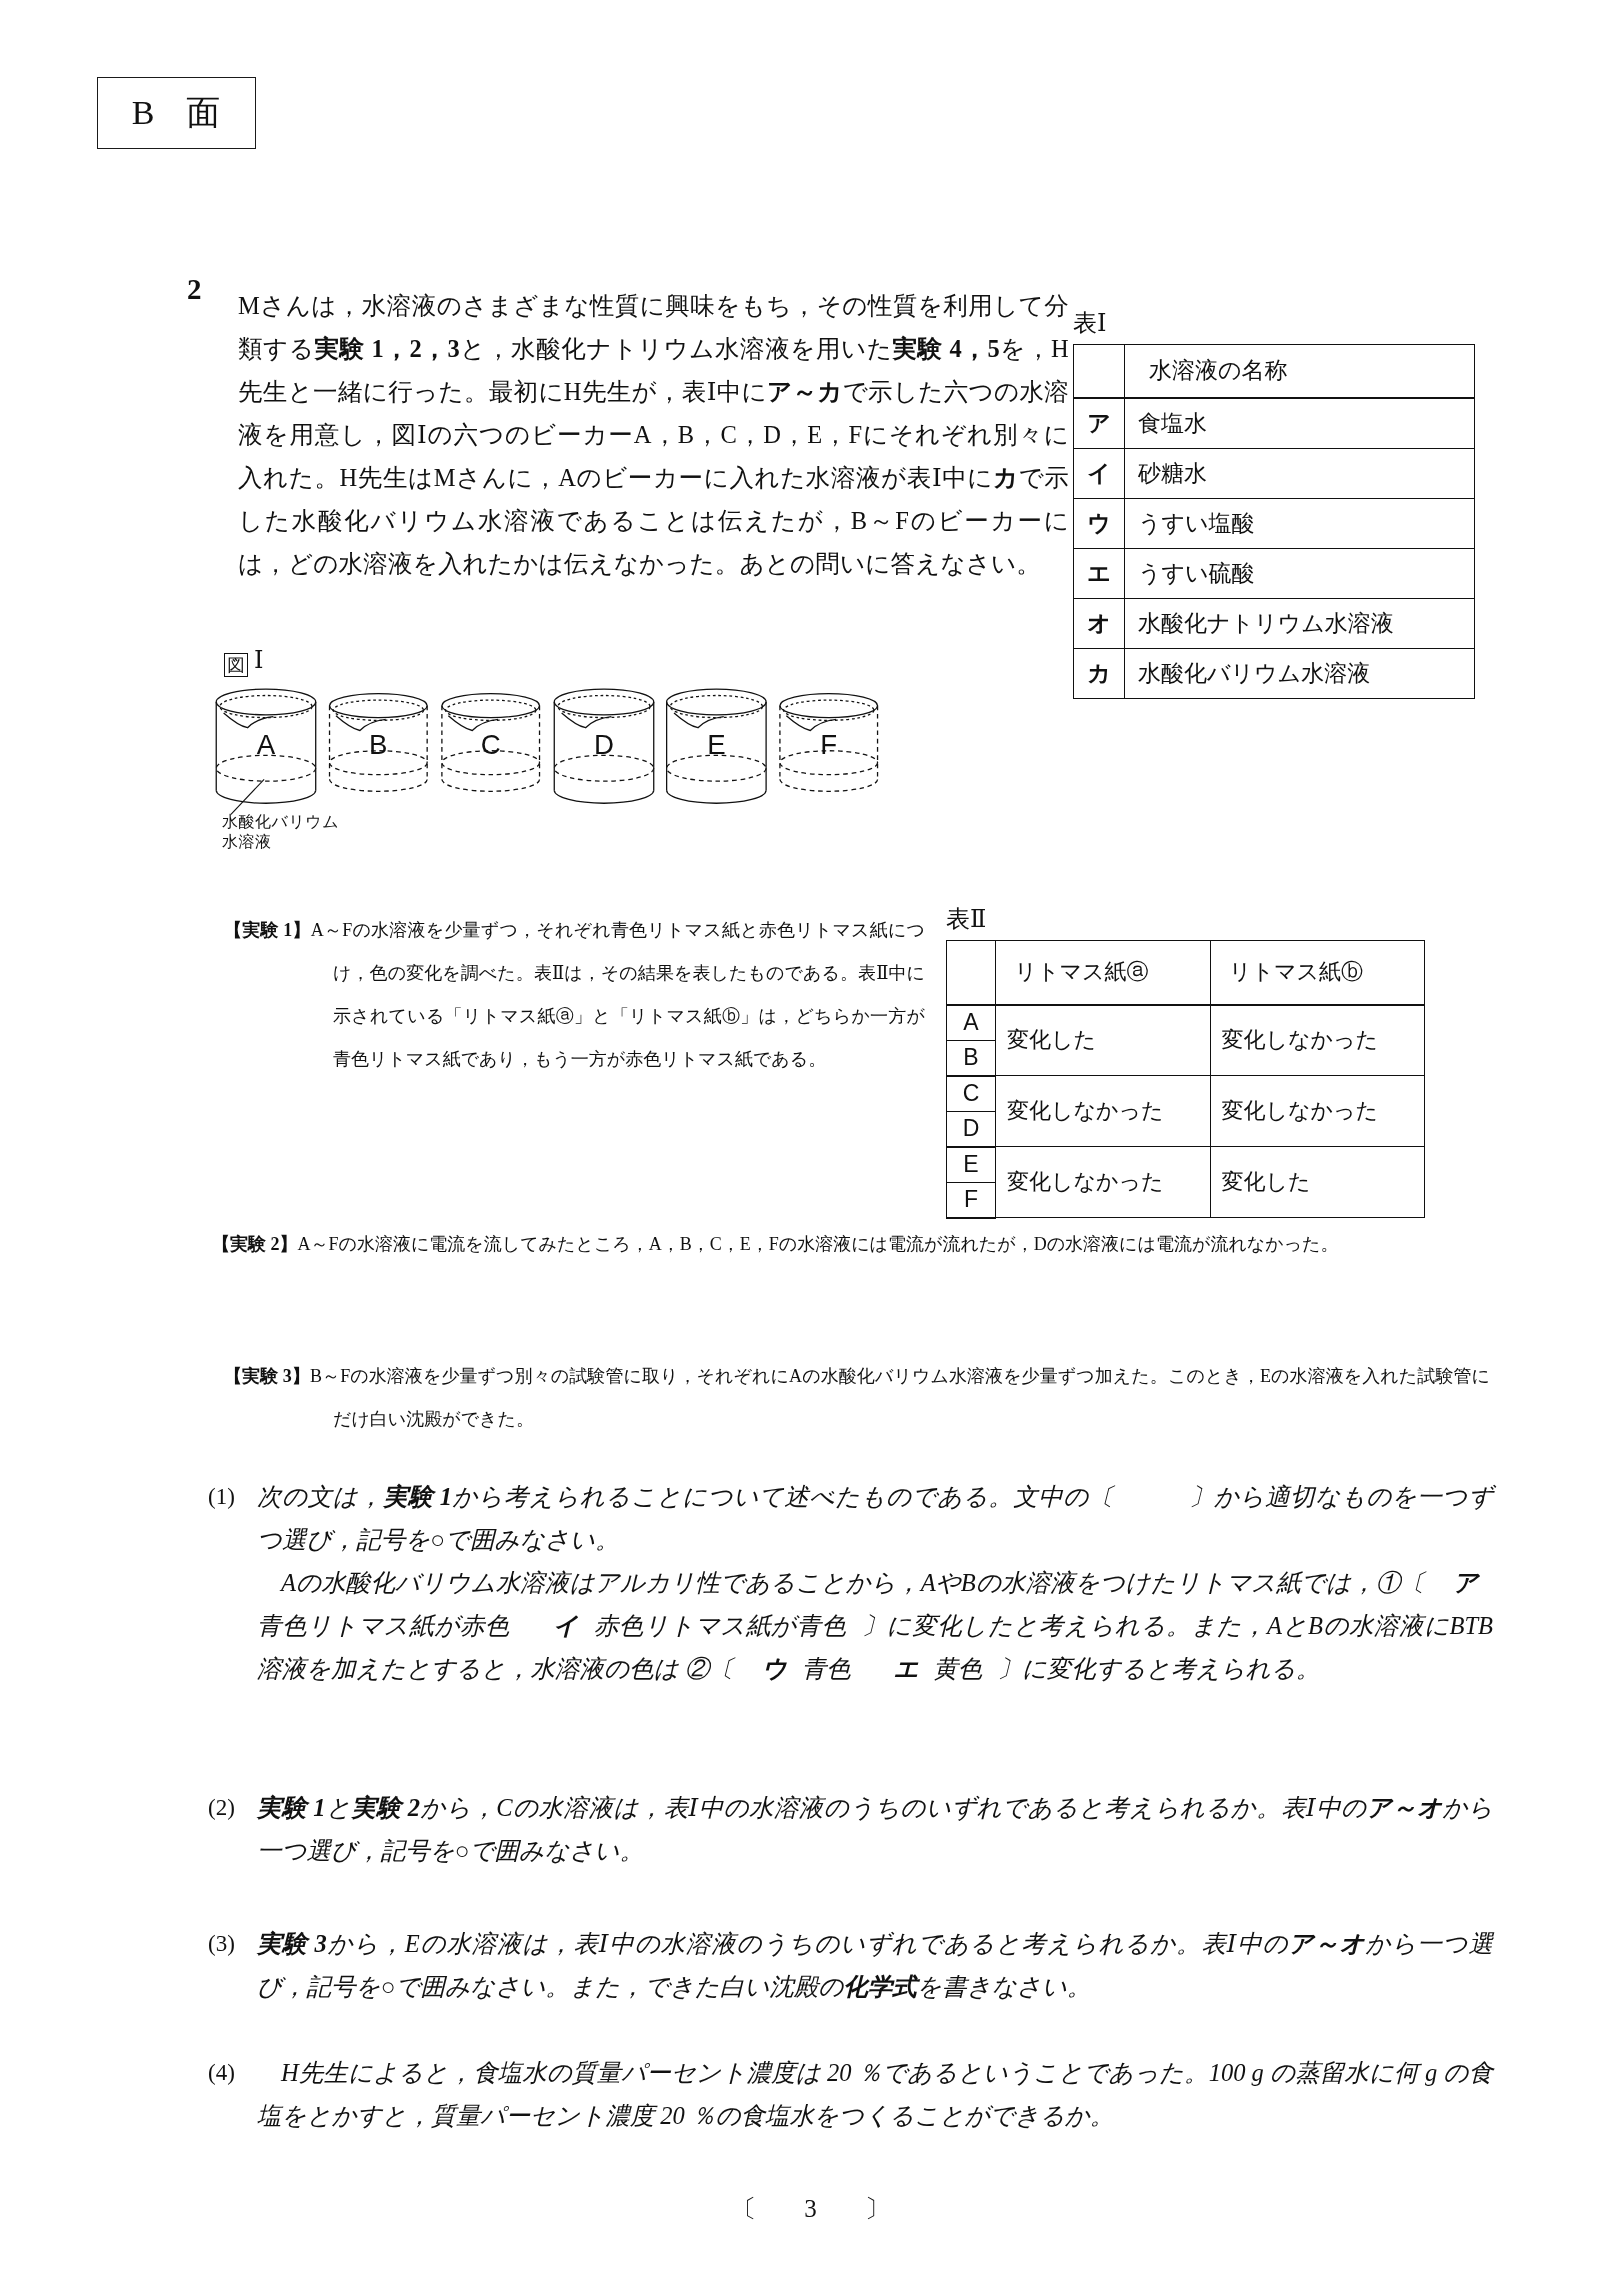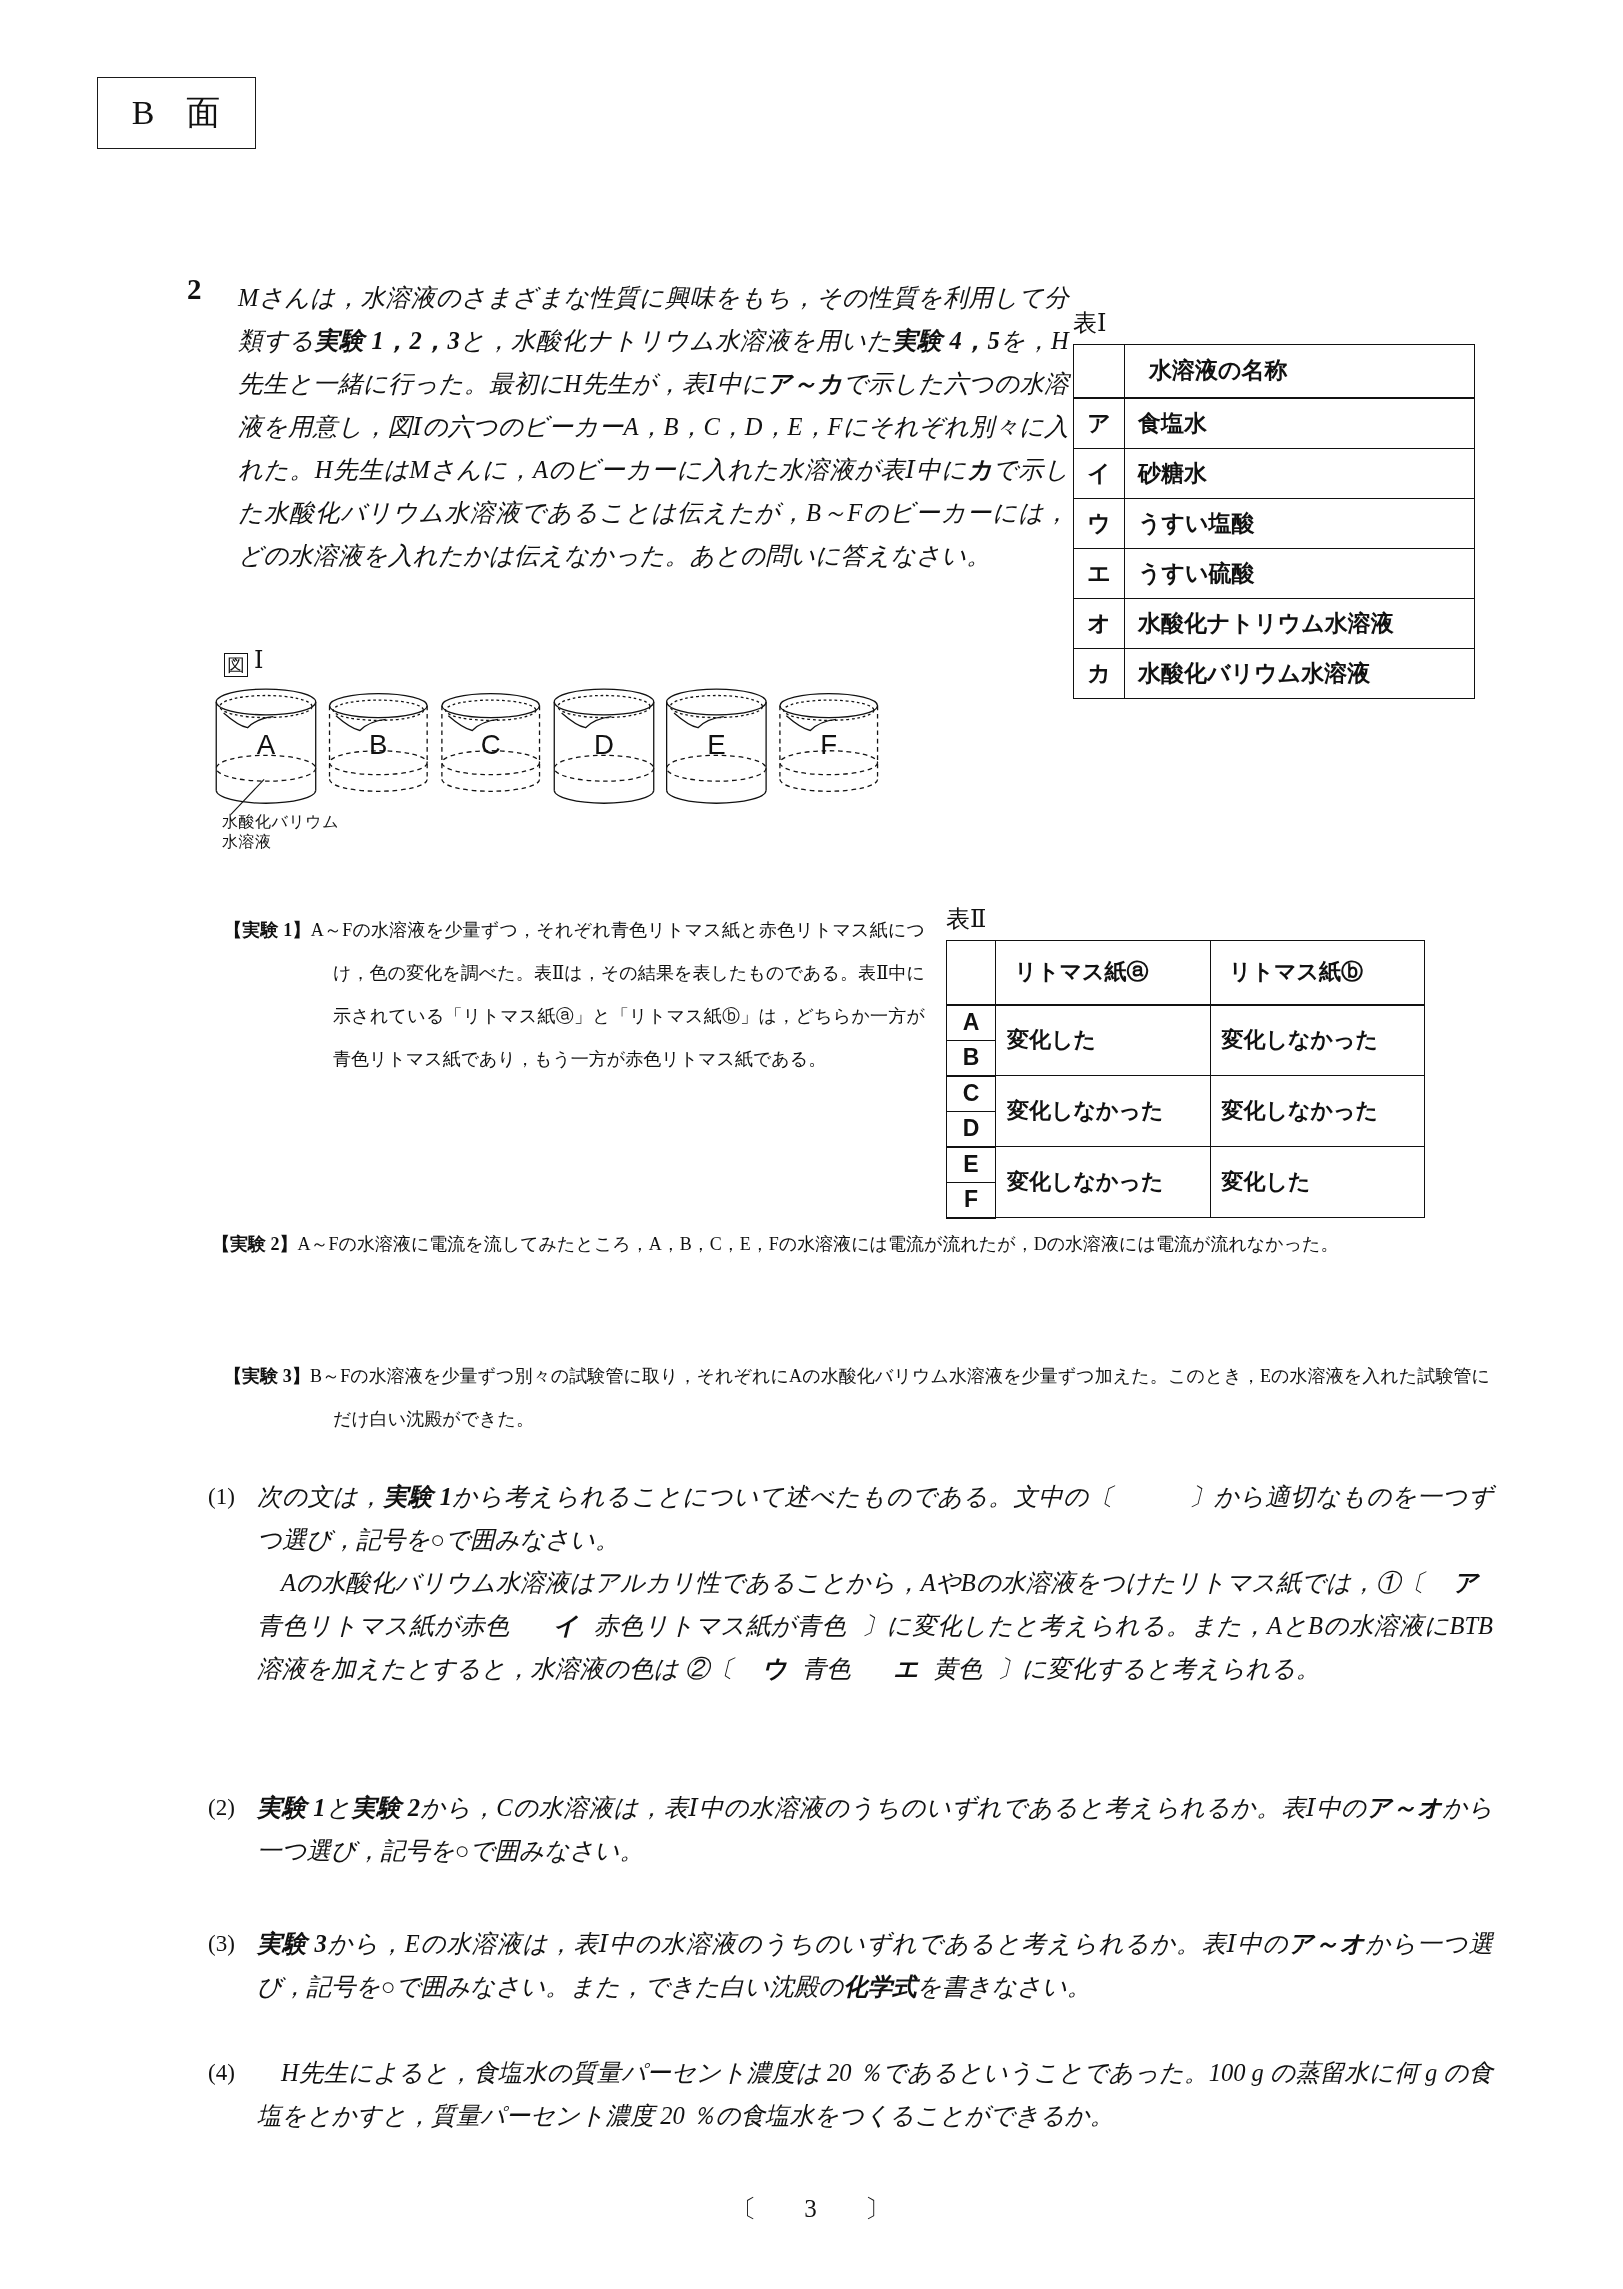--- a/index.html
+++ b/index.html
@@ -43,39 +43,38 @@
     position: absolute;
     left: 187px;
     top: 273px;
     font-size: 29px;
     font-weight: bold;
     font-family: "Liberation Serif", serif;
   }
   .intro {
     position: absolute;
     left: 238px;
-    top: 276px;
+    top: 284px;
     width: 831px;
     font-size: 24.5px;
     line-height: 43px;
     text-align: justify;
     letter-spacing: 0.2px;
-    font-style: italic;
   }
   b, .bold { font-weight: bold; }
 
   
   table.ex {
     border-collapse: collapse;
     font-size: 23px;
     background: #fff;
   }
   table.ex td, table.ex th {
     border: 1.5px solid #111;
-    font-weight: bold;
+    font-weight: normal;
     text-align: left;
     padding: 0;
     background: #fff;
   }
 
   
   .t1-wrap { position: absolute; left: 1073px; top: 271px; margin-top: 36px; }
   .t1-cap { font-size: 24px; margin-bottom: 4.6px; }
   table.t1 { width: 402px; }
   table.t1 td { height: 49px; vertical-align: middle; }

